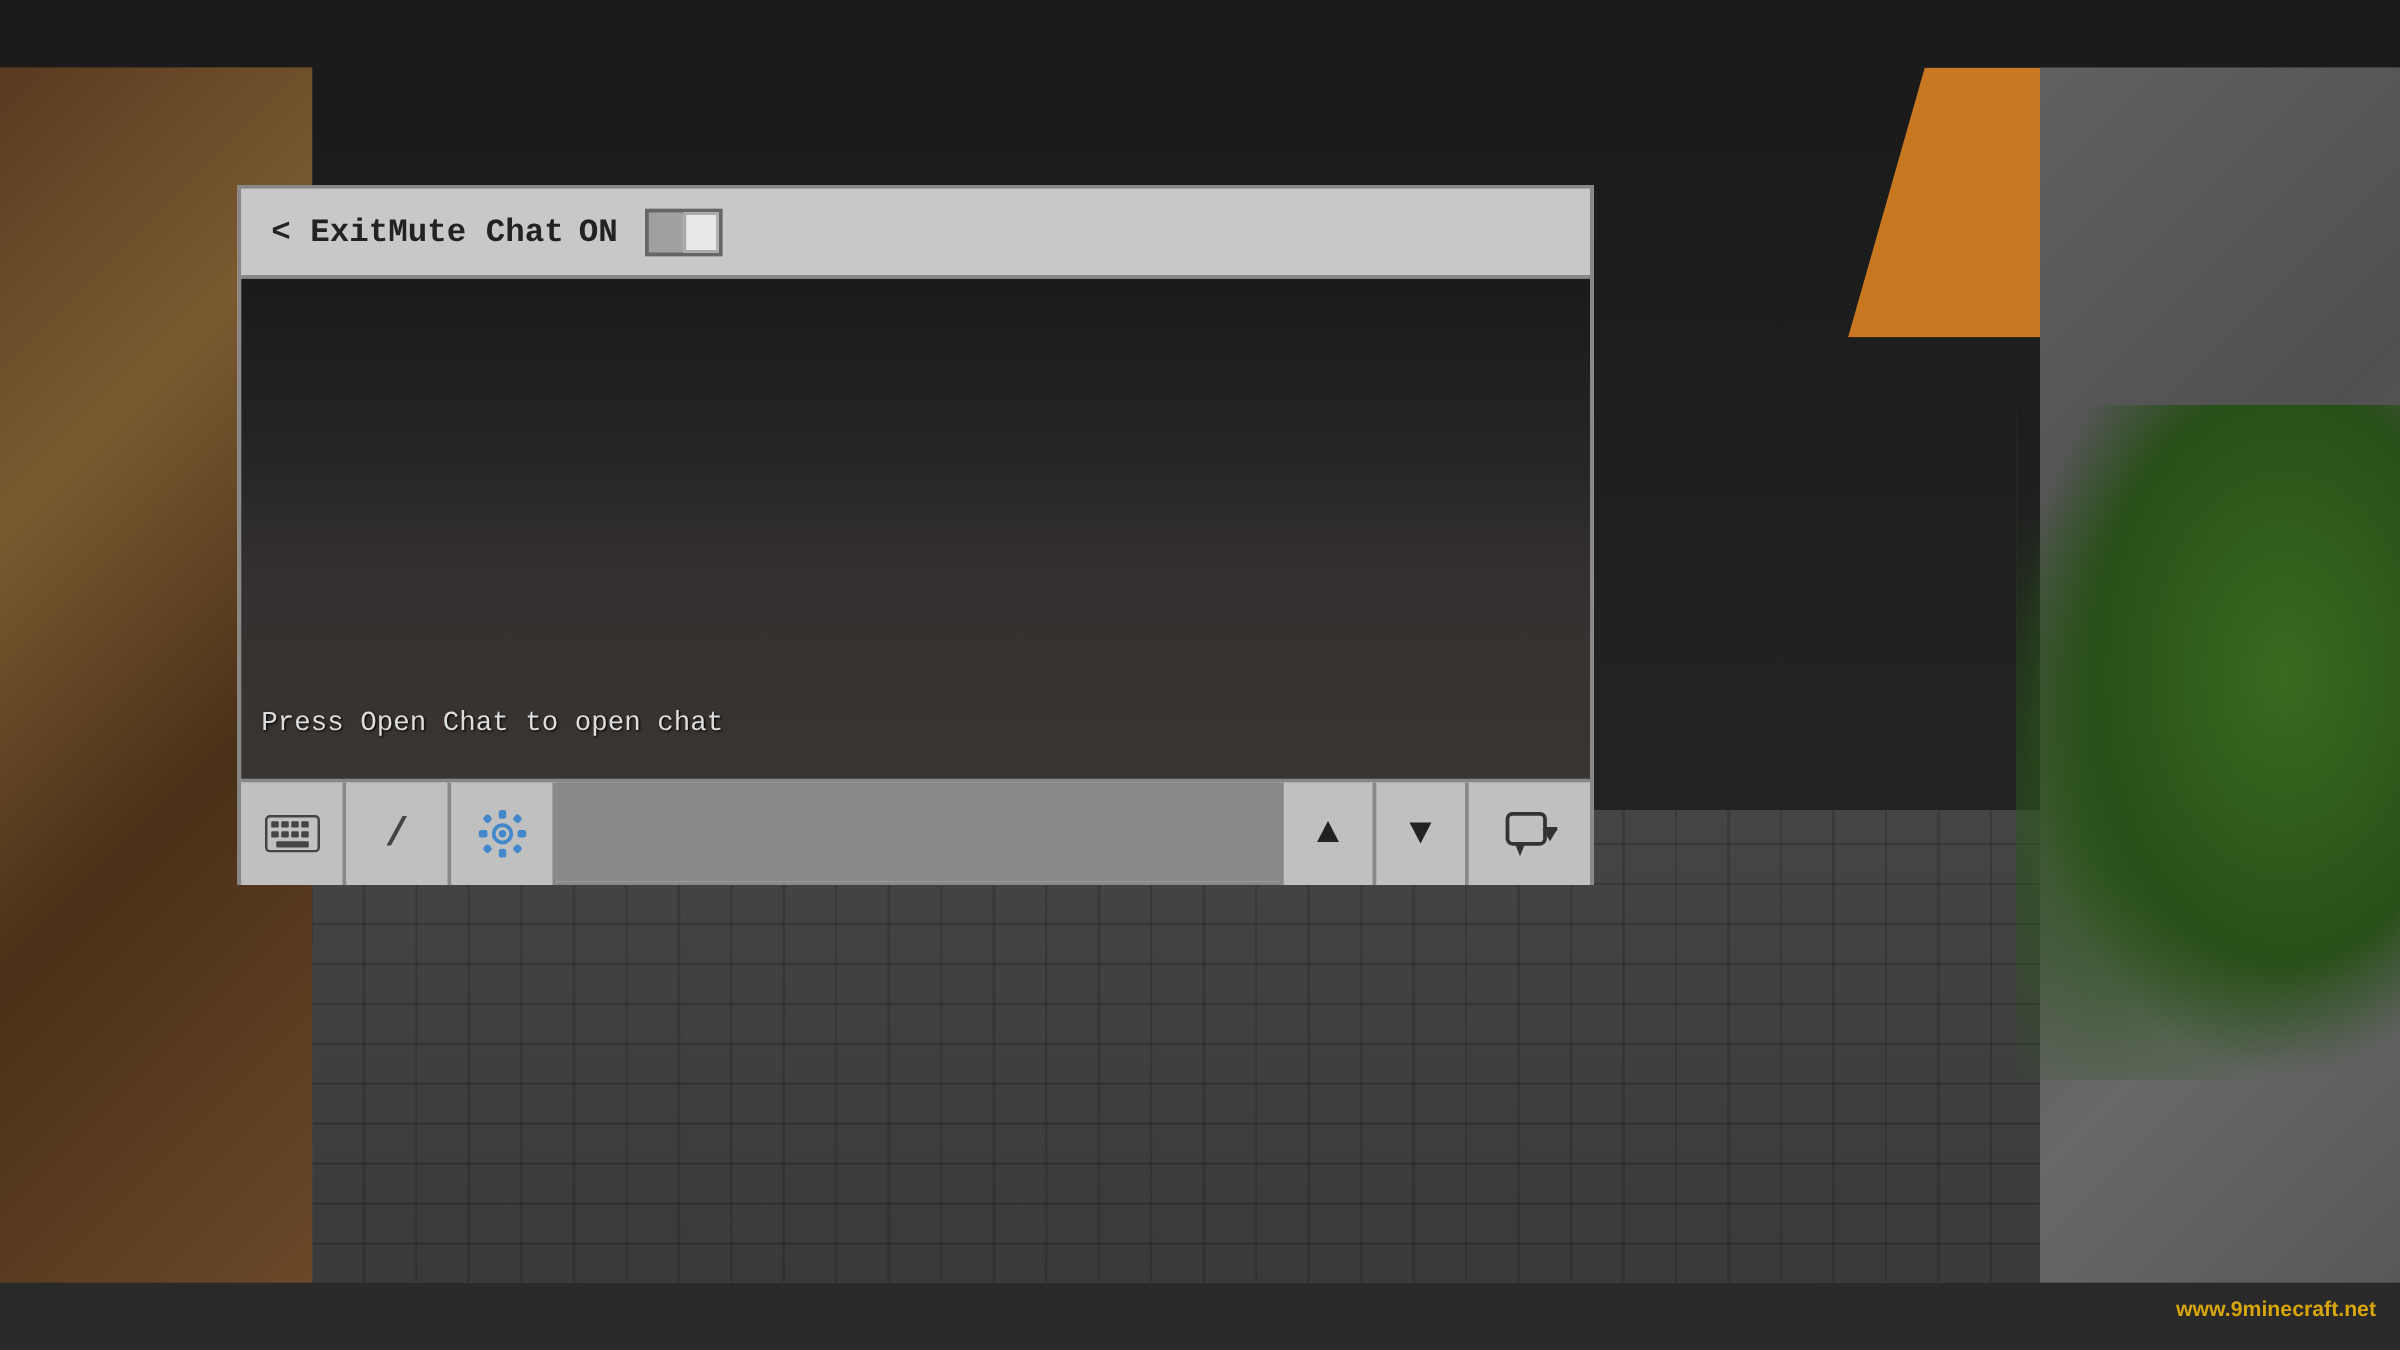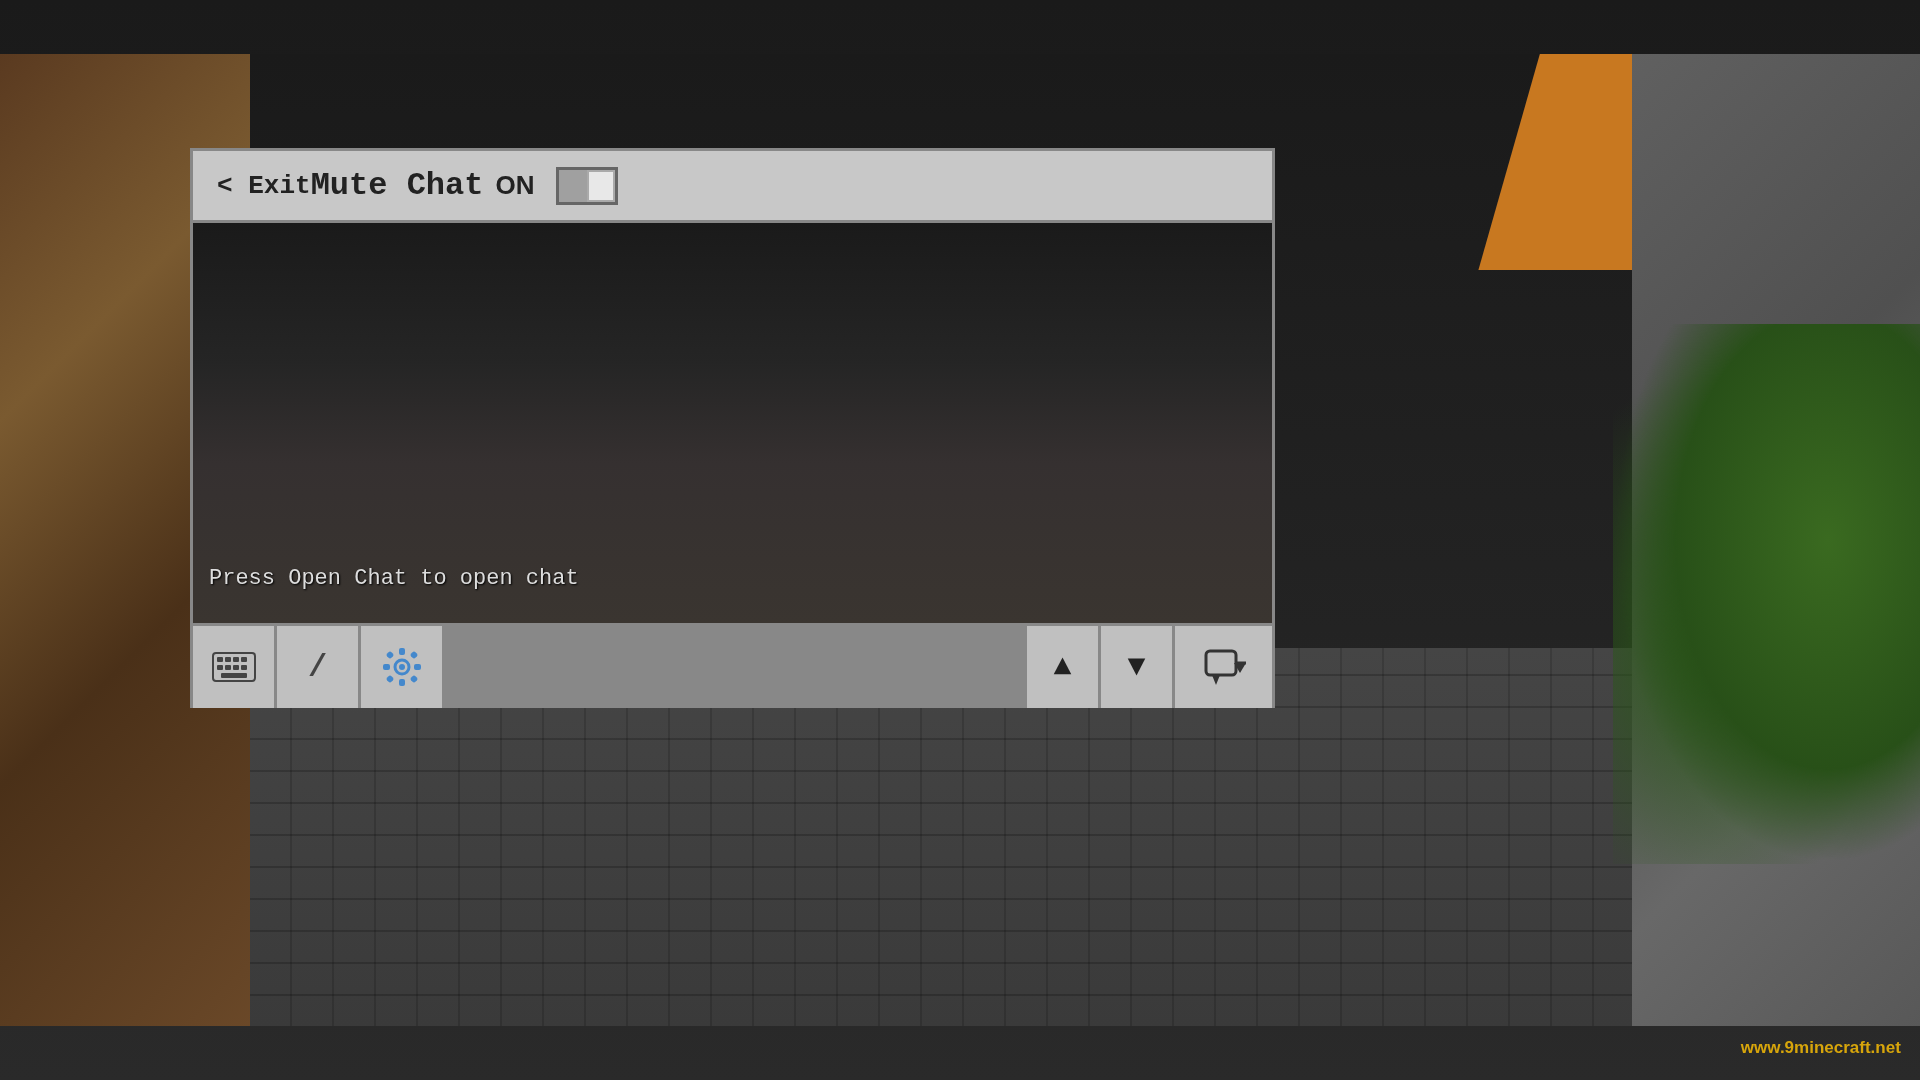--- a/index.html
+++ b/index.html
@@ -164,33 +164,33 @@
     .panel-title {
       flex: 1;
       text-align: center;
       font-size: 30px;
       font-weight: bold;
       color: #222;
       font-family: 'Courier New', monospace;
     }
 
     .mute-label {
-      font-size: 32px;
+      font-size: 26px;
       font-weight: bold;
       color: #222;
       margin-right: 12px;
       font-family: 'Courier New', monospace;
     }
 
     .mute-on {
       font-size: 26px;
       font-weight: bold;
       color: #222;
       margin-right: 22px;
-      font-family: Liberation Sans, sans-serif;
+      font-family: Liberation Mono, monospace;
     }
 
     
     .toggle-switch {
       width: 62px;
       height: 38px;
       background: #a0a0a0;
       border: 3px solid #666;
       position: relative;
       display: flex;

